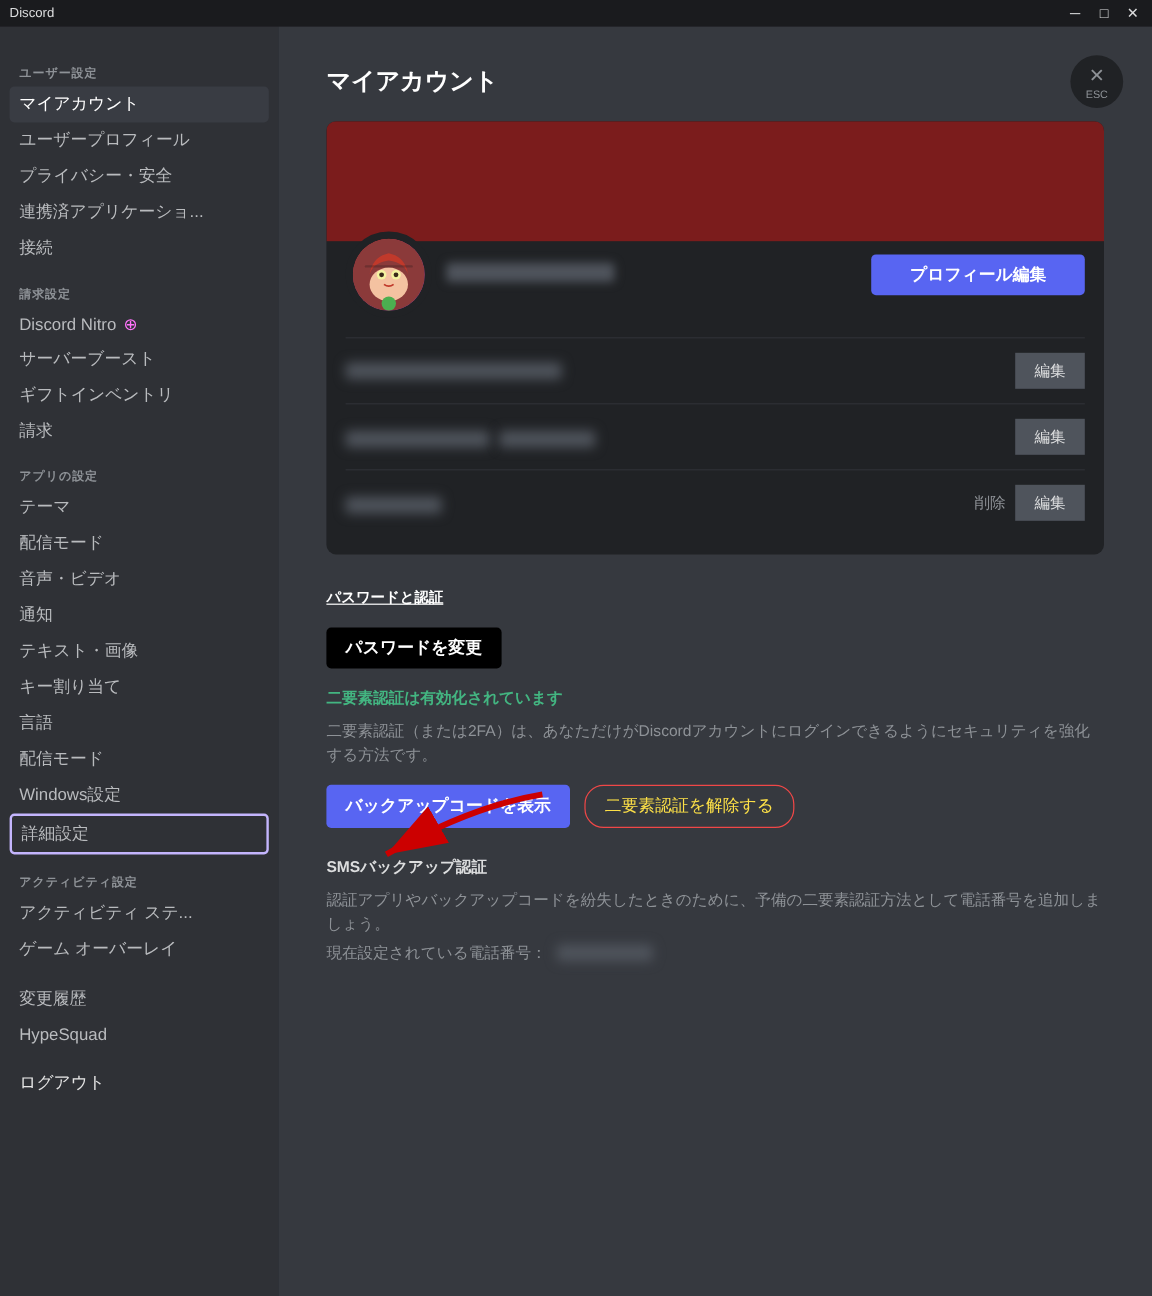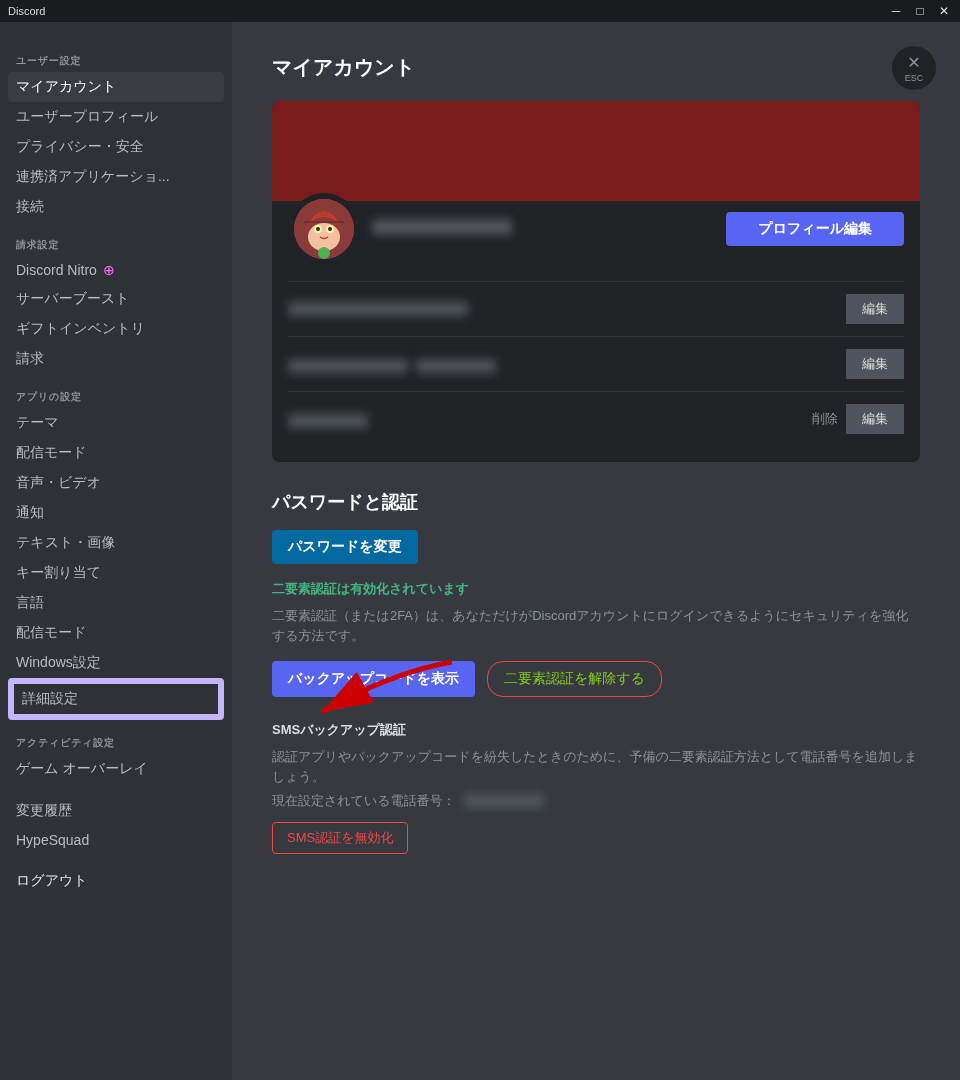--- a/index.html
+++ b/index.html
@@ -221,27 +221,28 @@
       background: transparent;
       color: #8e9297;
       border: none;
       font-size: 13px;
       cursor: pointer;
       margin-right: 8px;
     }
 
     
     .pw-section-title {
-      font-size: 18px;
+      font-size: 12px;
       font-weight: 700;
       color: #ffffff;
       margin-bottom: 16px;
+      text-decoration: underline;
     }
     .pw-change-btn {
-      background: #0369a1;
+      background: #000000;
       color: #ffffff;
       border: none;
       border-radius: 4px;
       padding: 8px 16px;
       font-size: 14px;
       font-weight: 600;
       cursor: pointer;
       margin-bottom: 16px;
     }
     .twofa-enabled {
@@ -266,21 +267,21 @@
       color: #ffffff;
       border: none;
       border-radius: 4px;
       padding: 8px 16px;
       font-size: 14px;
       font-weight: 600;
       cursor: pointer;
     }
     .disable-btn {
       background: transparent;
-      color: #84cc16;
+      color: #fde047;
       border: 1px solid #f04747;
       border-radius: 16px;
       padding: 8px 16px;
       font-size: 14px;
       cursor: pointer;
     }
 
     
     .sms-section-title {
       font-size: 13px;
@@ -346,21 +347,21 @@
     
     .arrow-overlay {
       position: absolute;
       top: 630px;
       left: 60px;
       pointer-events: none;
     }
 
     .sidebar-highlighted {
       background: transparent;
-      border: 6px solid #c4b5fd;
+      border: 2px solid #c4b5fd;
       border-radius: 4px;
     }
   </style>
 </head>
 <body>
 
 <div class="titlebar">
   <span class="titlebar-title">Discord</span>
   <div class="titlebar-controls">
     <button class="titlebar-btn">─</button>
@@ -435,20 +436,23 @@
     </div>
     <div class="sidebar-item">
       <span>Windows設定</span>
     </div>
     <div class="sidebar-item sidebar-highlighted">
       <span>詳細設定</span>
     </div>
 
     <div class="sidebar-section-label">アクティビティ設定</div>
 
+    <div class="sidebar-item">
+      <span>アクティビティ ステ...</span>
+    </div>
     <div class="sidebar-item">
       <span>ゲーム オーバーレイ</span>
     </div>
 
     <div style="height:12px;"></div>
     <div class="sidebar-item">
       <span>変更履歴</span>
     </div>
     <div class="sidebar-item">
       <span>HypeSquad</span>
@@ -539,21 +543,20 @@
       </div>
 
       
       <div>
         <div class="sms-section-title">SMSバックアップ認証</div>
         <div class="sms-desc">認証アプリやバックアップコードを紛失したときのために、予備の二要素認証方法として電話番号を追加しましょう。</div>
         <div class="sms-phone-row">
           <span>現在設定されている電話番号：</span>
           <div class="sms-phone-blur"></div>
         </div>
-        <button class="sms-disable-btn">SMS認証を無効化</button>
       </div>
     </div>
 
     <div class="arrow-overlay">
       <svg width="180" height="80" viewBox="0 0 180 80">
         <defs>
           <marker id="arrowhead" markerWidth="10" markerHeight="7" refX="10" refY="3.5" orient="auto">
             <polygon points="0 0, 10 3.5, 0 7" fill="#cc0000"></polygon>
           </marker>
         </defs>

